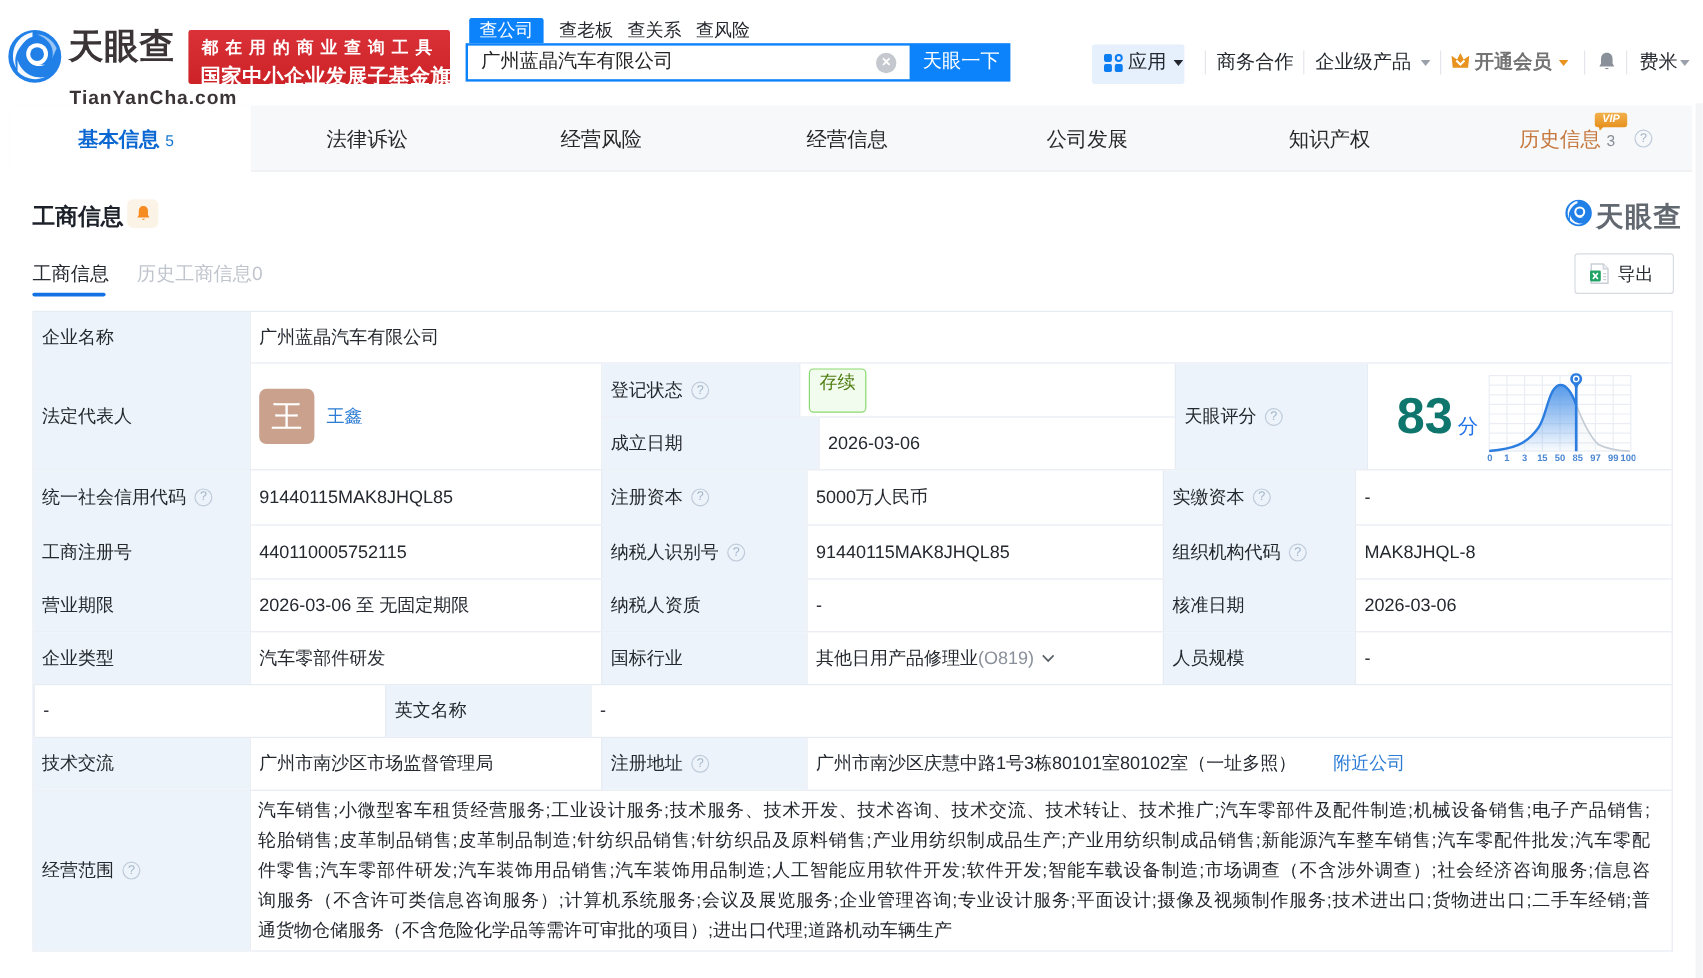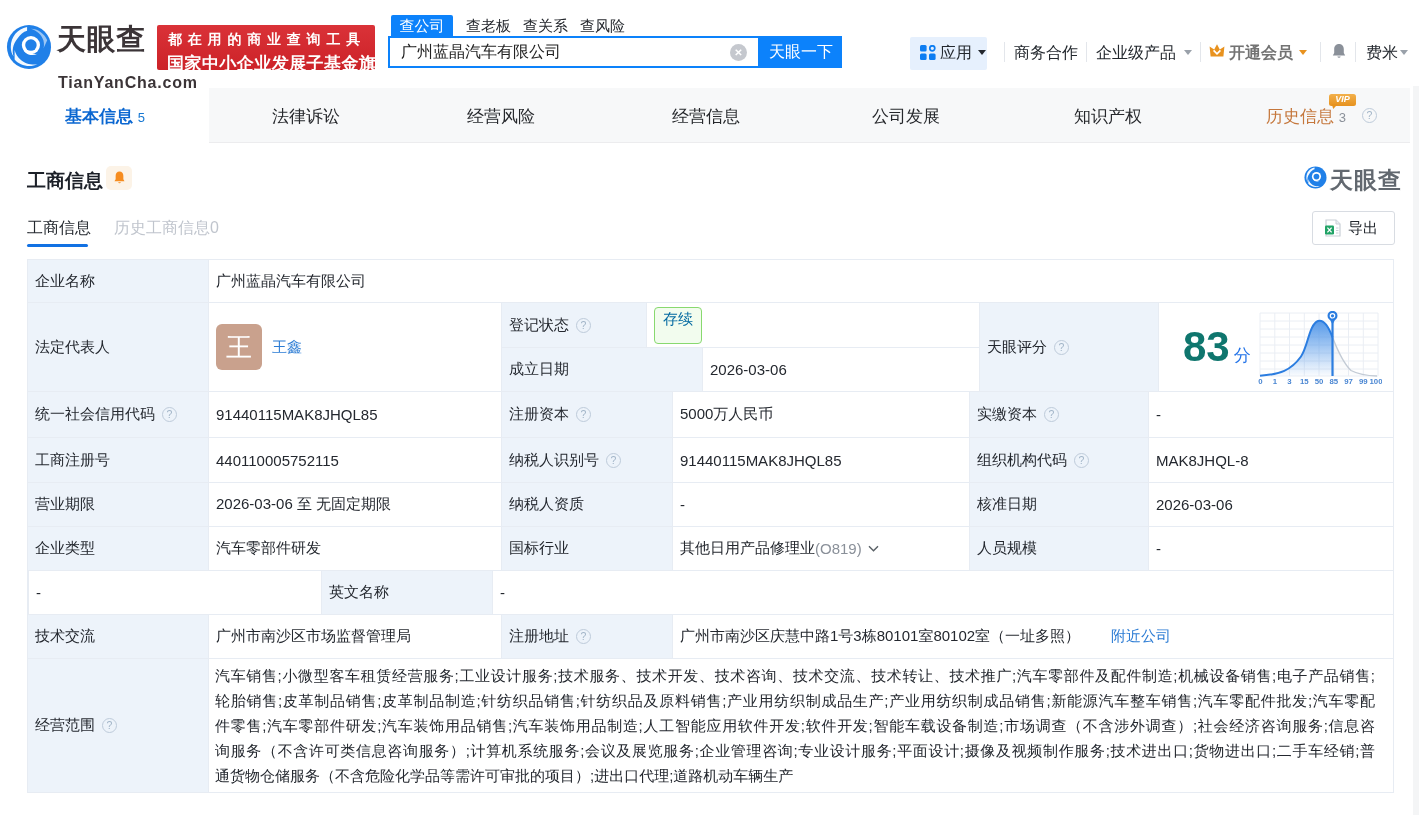--- a/index.html
+++ b/index.html
@@ -39,26 +39,26 @@
 #subline{position:absolute;left:27px;top:244px;width:61px;height:3px;background:#1271E3;border-radius:2px}
 #expbtn{position:absolute;left:1312px;top:211px;width:83px;height:34px;border:1px solid #D8DCE2;border-radius:3px;background:#fff}
 #expbtn span{position:absolute;left:35px;top:7px;font-size:15px;color:#24292F}
 
 #tbl{position:absolute;left:27px;top:259px;width:1367px;border:1px solid #E7ECF3;font-size:15px;color:#24282F}
 .row{display:flex;border-top:1px solid #E7ECF3}
 .row:first-child{border-top:none}
 .c{display:flex;align-items:center;padding-left:7px;flex:none}
 .lb{background:#EDF3FA}
 .bl{border-left:1px solid #E7ECF3}
-.w1{width:180px}.w2{width:293px}.w3{width:171px}.w4{width:297px}.w5{width:179px}.w6{width:235px}
+.w1{width:180px}.w2{width:293px}.w3{width:171px}.w4{width:297px}.w5{width:160px}.w6{width:235px}
 .qm{display:inline-block;width:15px;height:15px;border:1px solid #BECBDA;border-radius:50%;color:#A2B5C8;font-size:10.5px;line-height:13px;text-align:center;margin-left:7px;flex:none}
 a.lnk{color:#2C7CD4;text-decoration:none}
 .grey{color:#8A9099}
 #avatar{width:46px;height:46px;border-radius:6px;background:#C9A18D;color:#fff;font-size:26px;text-align:center;line-height:46px;margin-right:10px;flex:none}
-#tag{display:inline-block;height:37px;line-height:21px;padding:0 8px;border:1px solid #88D96F;border-radius:4px;background:#F2FCEE;color:#0369a1;font-size:15px}
+#tag{display:inline-block;height:37px;line-height:21px;padding:0 8px;border:1px solid #88D96F;border-radius:4px;background:#F2FCEE;color:#4d7c0f;font-size:15px}
 .jl{width:1160px;text-align:justify;text-align-last:justify}
 
 #scroll{position:absolute;left:1413px;top:86px;width:6px;height:729px;background:#F4F5F6}
 </style></head>
 <body>
 <div id="hdr">
   <svg class="abs" style="left:6px;top:24px" width="46" height="46" viewBox="0 0 48 48">
   <circle cx="24" cy="24" r="23" fill="#2080E8"></circle>
   <g fill="#fff">
    <path d="M22 3 C12 5 5 13 5 24 C5 28 6 31 8 34 C6 28 7 21 12 15 C15 11 18 8 22 7 Z" opacity="0.95"></path>
@@ -161,27 +161,27 @@
   <div class="c bl" style="flex:1">广州蓝晶汽车有限公司</div>
  </div>
  <div class="row" style="height:89px">
   <div class="c lb w1">法定代表人</div>
   <div class="c bl w2">
         <div id="avatar">王</div>
         <a class="lnk" href="#">王鑫</a>
       </div>
   <div class="bl" style="width:478px;display:flex;flex-direction:column">
     <div style="display:flex;height:44px">
-          <div class="c lb" style="width:144px">登记状态<span class="qm">?</span></div>
+          <div class="c lb" style="width:164px">登记状态<span class="qm">?</span></div>
           <div class="c bl" style="flex:1">
             <span id="tag">存续</span>
           </div>
         </div>
     <div style="display:flex;height:44px;border-top:1px solid #E7ECF3">
-          <div class="c lb" style="width:200px">成立日期</div>
+          <div class="c lb" style="width:180px">成立日期</div>
           <div class="c bl" style="flex:1">2026-03-06</div>
         </div>
   </div>
   <div class="c lb bl w5">天眼评分<span class="qm">?</span></div>
   <div class="c bl w6" style="padding-left:24px;position:relative">
     <span style="font-size:42px;font-weight:700;color:#0f766e">83</span>
         <span style="font-size:17px;color:#2273E8;margin:16px 0 0 4px">分</span>
     <svg class="abs" style="left:99px;top:8px" width="124" height="77" viewBox="0 0 124 77">
       <defs>
             <linearGradient id="bg1" x1="0" y1="0" x2="0" y2="1">

